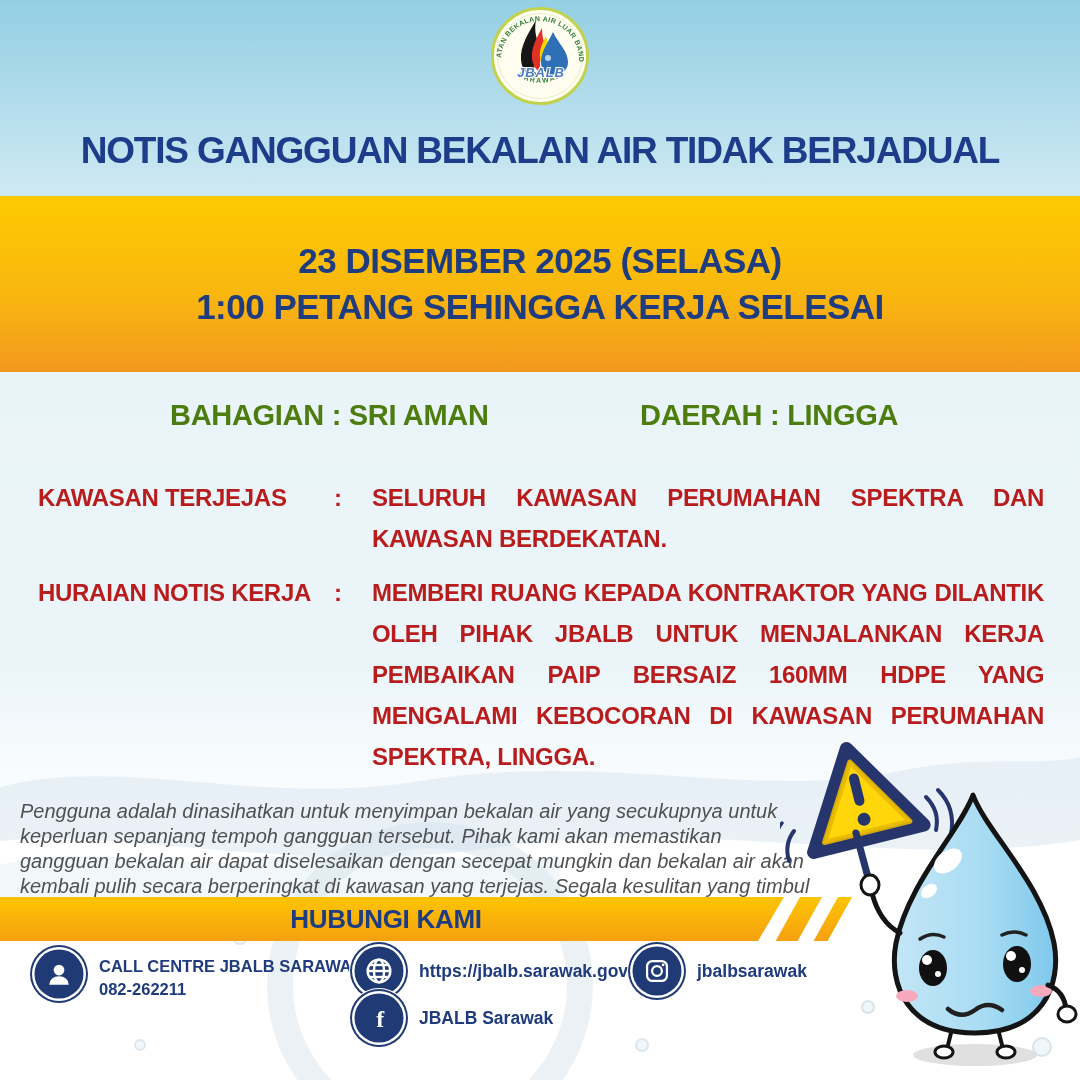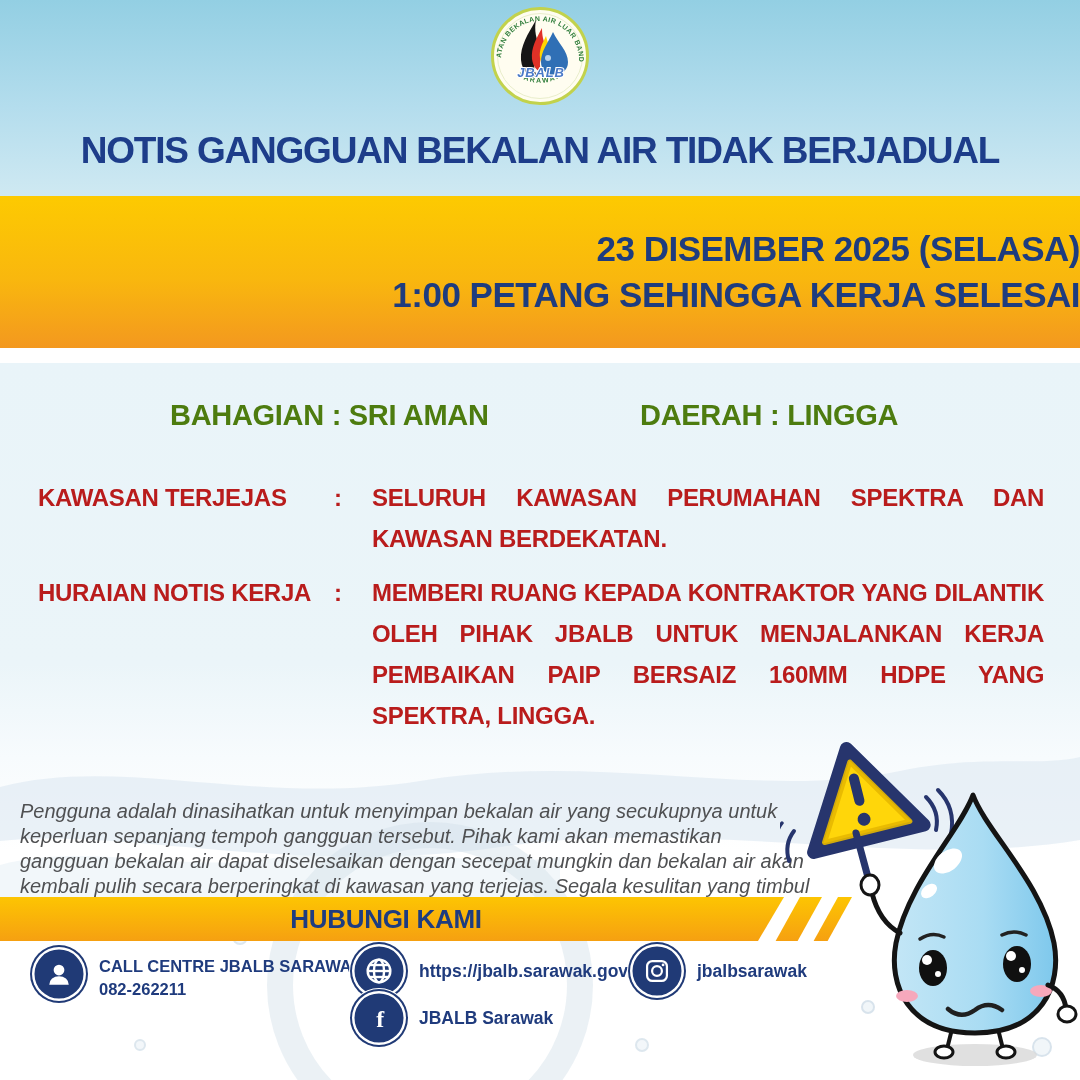--- a/index.html
+++ b/index.html
@@ -8,23 +8,23 @@
     font-family:"Liberation Sans",sans-serif;background:#fff;margin:0 auto;
   }
   .abs{position:absolute;}
   
   .sky{top:0;left:0;width:1080px;height:196px;
        background:linear-gradient(180deg,#93cfe3 0%,#b4dded 55%,#cfe9f2 100%);z-index:1;}
   .logo-wrap{top:6px;left:490px;width:100px;height:100px;z-index:2;}
   .title{top:130px;left:0;width:1080px;text-align:center;z-index:2;
          font-size:37px;font-weight:bold;color:#1d3d8a;letter-spacing:-1.2px;}
   
-  .band{top:196px;left:0;width:1080px;height:152px;z-index:2;
+  .band{top:196px;left:0;width:1080px;height:176px;z-index:2;
         background:linear-gradient(180deg,#fdca01 0%,#f9b70e 55%,#f3981f 100%);
-        display:flex;flex-direction:column;justify-content:center;align-items:flex-end;gap:4px;}
+        display:flex;flex-direction:column;justify-content:center;align-items:center;gap:4px;}
   .band-line{font-size:35px;font-weight:bold;color:#1e3c7e;letter-spacing:-0.5px;line-height:42px;}
   
   .panel{top:363px;left:0;width:1080px;height:717px;z-index:1;
          background:linear-gradient(180deg,#e9f4f9 0%,#ebf5f9 42%,#f7fbfd 55%,#ffffff 68%);}
   .splash{top:745px;left:0;width:1080px;height:335px;z-index:2;}
   .loc{font-size:29px;font-weight:bold;color:#4d7c0f;z-index:3;letter-spacing:-0.3px;}
   .loc-b{top:399px;left:170px;}
   .loc-d{top:399px;left:640px;}
   .d-row{left:38px;width:1006px;display:flex;z-index:3;color:#b91c1c;font-weight:bold;font-size:24px;}
   .d-label{width:296px;flex:none;line-height:41px;letter-spacing:-0.3px;}
@@ -123,20 +123,21 @@
     </div>
   </div>
 
   <div class="abs d-row" style="top:572px">
     <div class="d-label">HURAIAN NOTIS KERJA</div>
     <div class="d-colon">:</div>
     <div class="d-text">
       <div class="jline">MEMBERI RUANG KEPADA KONTRAKTOR YANG DILANTIK</div>
       <div class="jline">OLEH PIHAK JBALB UNTUK MENJALANKAN KERJA</div>
       <div class="jline">PEMBAIKAN PAIP BERSAIZ 160MM HDPE YANG</div>
+      <div class="jline">MENGALAMI KEBOCORAN DI KAWASAN PERUMAHAN</div>
       <div class="jline last">SPEKTRA, LINGGA.</div>
     </div>
   </div>
 
   <div class="abs advisory">Pengguna adalah dinasihatkan untuk menyimpan bekalan air yang secukupnya untuk keperluan sepanjang tempoh gangguan tersebut. Pihak kami akan memastikan gangguan bekalan air dapat diselesaikan dengan secepat mungkin dan bekalan air akan kembali pulih secara berperingkat di kawasan yang terjejas. Segala kesulitan yang timbul akibat gangguan ini adalah sangat dikesali.</div>
 
   <div class="abs hbar"></div>
   <div class="abs stripe stripe1"></div>
   <div class="abs stripe stripe2"></div>
   <div class="abs hbar-text">HUBUNGI KAMI</div>

